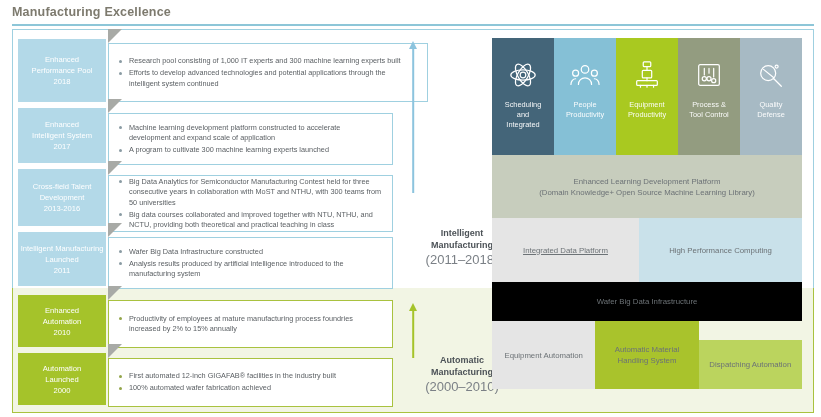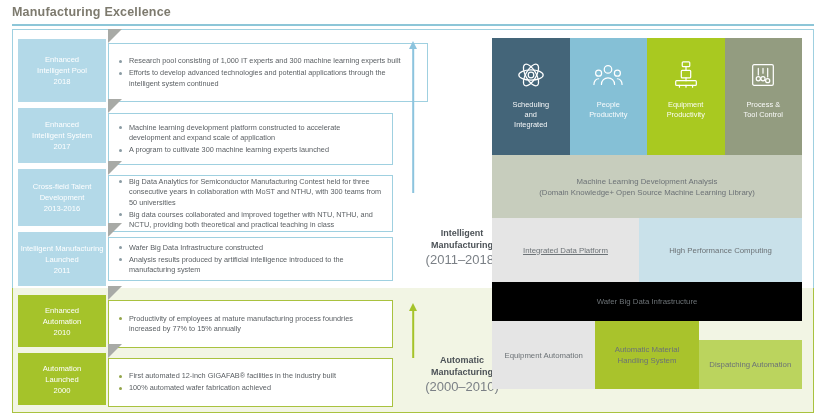--- a/index.html
+++ b/index.html
@@ -158,21 +158,21 @@
 
 <div id="panel">
 
   <div id="region-intelligent"></div>
   <div id="region-automatic"></div>
 
   <div id="timeline">
       <div class="tl-row" style="top: 0px;">
         <div class="tl-label blue" style="top: 10px; height: 63px; left: 6px;">
           <div>Enhanced</div>
-          <div>Intelligent Pool</div>
+          <div>Performance Pool</div>
           <div>2018</div>
         </div>
         <div class="tl-callout blue" style="top: 14px; height: 59px; left: 96px; width: 320px;">
           <ul class="bullets">
             <li>Research pool consisting of 1,000 IT experts and 300 machine learning experts built</li>
             <li>Efforts to develop advanced technologies and potential applications through the intelligent system continued</li>
           </ul>
         </div>
         <div class="tl-tab" style="left: 96px; top: 0px;"></div>
       </div>
@@ -203,37 +203,37 @@
           </ul>
         </div>
         <div class="tl-tab" style="left: 96px; top: 132px;"></div>
       </div>
       <div class="tl-row" style="top: 0px;">
         <div class="tl-label blue" style="top: 203px; height: 54px; left: 6px;">
           <div>Intelligent Manufacturing</div>
           <div>Launched</div>
           <div>2011</div>
         </div>
-        <div class="tl-callout blue" style="top: 208px; height: 44px; left: 96px; width: 285px;">
+        <div class="tl-callout blue" style="top: 208px; height: 52px; left: 96px; width: 285px;">
           <ul class="bullets">
             <li>Wafer Big Data Infrastructure constructed</li>
             <li>Analysis results produced by artificial intelligence introduced to the manufacturing system</li>
           </ul>
         </div>
         <div class="tl-tab" style="left: 96px; top: 194px;"></div>
       </div>
       <div class="tl-row" style="top: 0px;">
         <div class="tl-label green" style="top: 266px; height: 52px; left: 6px;">
           <div>Enhanced</div>
           <div>Automation</div>
           <div>2010</div>
         </div>
         <div class="tl-callout green" style="top: 271px; height: 48px; left: 96px; width: 285px;">
           <ul class="bullets green-b">
-            <li>Productivity of employees at mature manufacturing process foundries increased by 77% to 15% annually</li>
+            <li>Productivity of employees at mature manufacturing process foundries increased by 2% to 15% annually</li>
           </ul>
         </div>
         <div class="tl-tab" style="left: 96px; top: 257px;"></div>
       </div>
       <div class="tl-row" style="top: 0px;">
         <div class="tl-label green" style="top: 324px; height: 52px; left: 6px;">
           <div>Automation</div>
           <div>Launched</div>
           <div>2000</div>
         </div>
@@ -322,25 +322,39 @@
               <circle cx="11" cy="20" r="2.2" stroke="#ffffff" fill="none" stroke-width="1.3" stroke-linecap="round" stroke-linejoin="round"></circle>
               <circle cx="16" cy="20" r="2.2" stroke="#ffffff" fill="none" stroke-width="1.3" stroke-linecap="round" stroke-linejoin="round"></circle>
               <circle cx="21" cy="22" r="2.2" stroke="#ffffff" fill="none" stroke-width="1.3" stroke-linecap="round" stroke-linejoin="round"></circle>
             </svg>
           </div>
           <div class="icon-label">
             <div>Process &amp;</div>
             <div>Tool Control</div>
           </div>
         </div>
+        <div class="icon-col" style="background: rgb(167, 186, 196);">
+          <div class="icon-glyph">
+            <svg viewBox="0 0 32 32">
+              <circle cx="13" cy="14" r="8" stroke="#ffffff" fill="none" stroke-width="1.3" stroke-linecap="round" stroke-linejoin="round"></circle>
+              <path d="M19 20l8 8" stroke="#ffffff" fill="none" stroke-width="1.3" stroke-linecap="round" stroke-linejoin="round"></path>
+              <path d="M8 10l11 9" stroke="#ffffff" fill="none" stroke-width="1.3" stroke-linecap="round" stroke-linejoin="round"></path>
+              <circle cx="22" cy="7" r="1.6" stroke="#ffffff" fill="none" stroke-width="1.3" stroke-linecap="round" stroke-linejoin="round"></circle>
+            </svg>
+          </div>
+          <div class="icon-label">
+            <div>Quality</div>
+            <div>Defense</div>
+          </div>
+        </div>
       </div>
 
     <div id="ml-band" class="band" style="background: rgb(199, 205, 189);">
       <div>
-        <div>Machine Learning Development Analysis</div>
+        <div>Enhanced Learning Development Platform</div>
         <div>(Domain Knowledge+ Open Source Machine Learning Library)</div>
       </div>
     </div>
 
     <div id="data-row">
         <div class="band" style="background: #e5e5e5; flex: 0 0 147px; text-decoration: underline;">
           <span>Integrated Data Platform</span>
         </div>
         <div class="band" style="background: rgb(201, 225, 234); flex: 1 1 0%;">
           <span>High Performance Computing</span>

